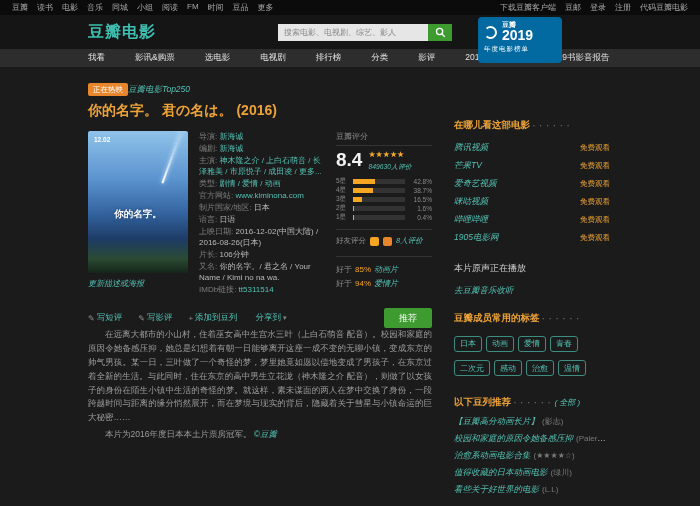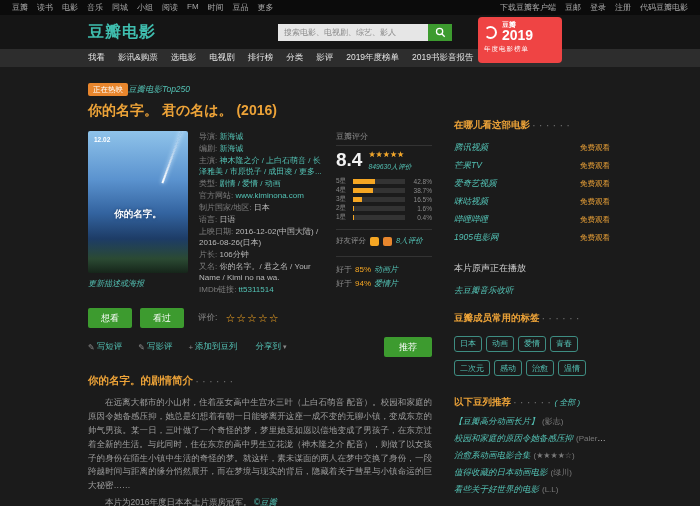--- a/index.html
+++ b/index.html
@@ -15,30 +15,30 @@
   .sp { flex:1; }
 
   
   .header { height:34px; background:#151515; display:flex; align-items:center; padding:0 88px; }
   .logo { color:#3fbdae; font-size:16px; font-weight:bold; letter-spacing:1px; cursor:pointer; }
   .search { display:flex; margin-left:122px; }
   .search-input { width:150px; height:17px; border:none; background:#e6e6e6; font-size:8px; padding:0 6px; color:#444; outline:none; }
   .search-input::placeholder { color:#8a8a8a; }
   .search-btn { width:24px; height:17px; border:none; background:#3d9b2f; cursor:pointer; display:flex; align-items:center; justify-content:center; }
 
-  .badge2019 { position:absolute; top:17px; left:478px; width:84px; height:46px; background:#ef4444; border-radius:4px; z-index:6; color:#fff; padding:4px 6px 3px; cursor:pointer; }
+  .badge2019 { position:absolute; top:17px; left:478px; width:84px; height:46px; background:#0369a1; border-radius:4px; z-index:6; color:#fff; padding:4px 6px 3px; cursor:pointer; }
   .badge-top { display:flex; align-items:center; gap:5px; }
   .badge-snail { width:13px; height:13px; border:2.5px solid #fff; border-radius:50%; border-left-color:transparent; display:inline-block; }
   .badge-col { display:flex; flex-direction:column; line-height:1; }
   .badge-brand { font-size:7px; font-weight:bold; }
   .badge-year { font-size:14px; font-weight:bold; line-height:1.1; }
   .badge-caption { font-size:6.5px; letter-spacing:1px; margin-top:2px; }
 
   
-  .nav { height:18px; background:#2d2d2d; display:flex; align-items:center; gap:13px; padding:0 88px; font-size:8.5px; }
+  .nav { height:18px; background:#2d2d2d; display:flex; align-items:center; gap:30px; padding:0 88px; font-size:8.5px; }
   .nav a { color:#e3e3e3; text-decoration:none; cursor:pointer; white-space:nowrap; }
 
   
   .content { display:flex; gap:22px; padding:16px 88px 0; }
   .main { width:344px; flex:none; }
   .sidebar { width:156px; flex:none; margin-top:36px; }
 
   .title-row { display:flex; align-items:center; margin-bottom:6px; }
   .flag { background:#e8862d; color:#fff; font-size:7.5px; padding:1.5px 5px; border-radius:2px; }
   .top250 { font-size:8.5px; }
@@ -314,26 +314,20 @@
             </div>
 
             <div class="better-row">
               <span class="bt-pre">好于</span><span class="bt-pct">94%</span><a class="teal">爱情片</a>
             </div>
           </div>
       </div>
     </div>
 
     <div class="act">
-      <div class="act-row1">
-        <button class="btn-green">想看</button>
-        <button class="btn-green">看过</button>
-        <span class="rate-lbl">评价:</span>
-        <span class="rate-stars">☆☆☆☆☆</span>
-      </div>
       <div class="act-row2">
         <span class="act-links">
 
             <a class="act-link">
               <span class="al-icon">✎</span>
               <span>写短评</span>
               <span class="al-caret"></span>
             </a>
 
             <a class="act-link">
@@ -351,24 +345,20 @@
             <a class="act-link">
               <span class="al-icon"></span>
               <span>分享到</span>
               <span class="al-caret">▾</span>
             </a>
           </span>
         <button class="btn-green btn-rec">推荐</button>
       </div>
     </div>
 
-    <h2 class="sec-h">
-      <span>你的名字。的剧情简介</span>
-      <span class="dots">· · · · · ·</span>
-    </h2>
     <div>
 
     <p class="syn-p">在远离大都市的小山村，住着巫女高中生宫水三叶（上白石萌音 配音）。校园和家庭的原因令她备感压抑，她总是幻想着有朝一日能够离开这座一成不变的无聊小镇，变成东京的帅气男孩。某一日，三叶做了一个奇怪的梦，梦里她竟如愿以偿地变成了男孩子，在东京过着全新的生活。与此同时，住在东京的高中男生立花泷（神木隆之介 配音），则做了以女孩子的身份在陌生小镇中生活的奇怪的梦。就这样，素未谋面的两人在梦中交换了身份，一段跨越时间与距离的缘分悄然展开，而在梦境与现实的背后，隐藏着关于彗星与小镇命运的巨大秘密……</p>
       </div>
     <p class="syn-p">
       <span>本片为2016年度日本本土片票房冠军。</span>
       <a class="teal">©豆瓣</a>
     </p>
 
   </div>

